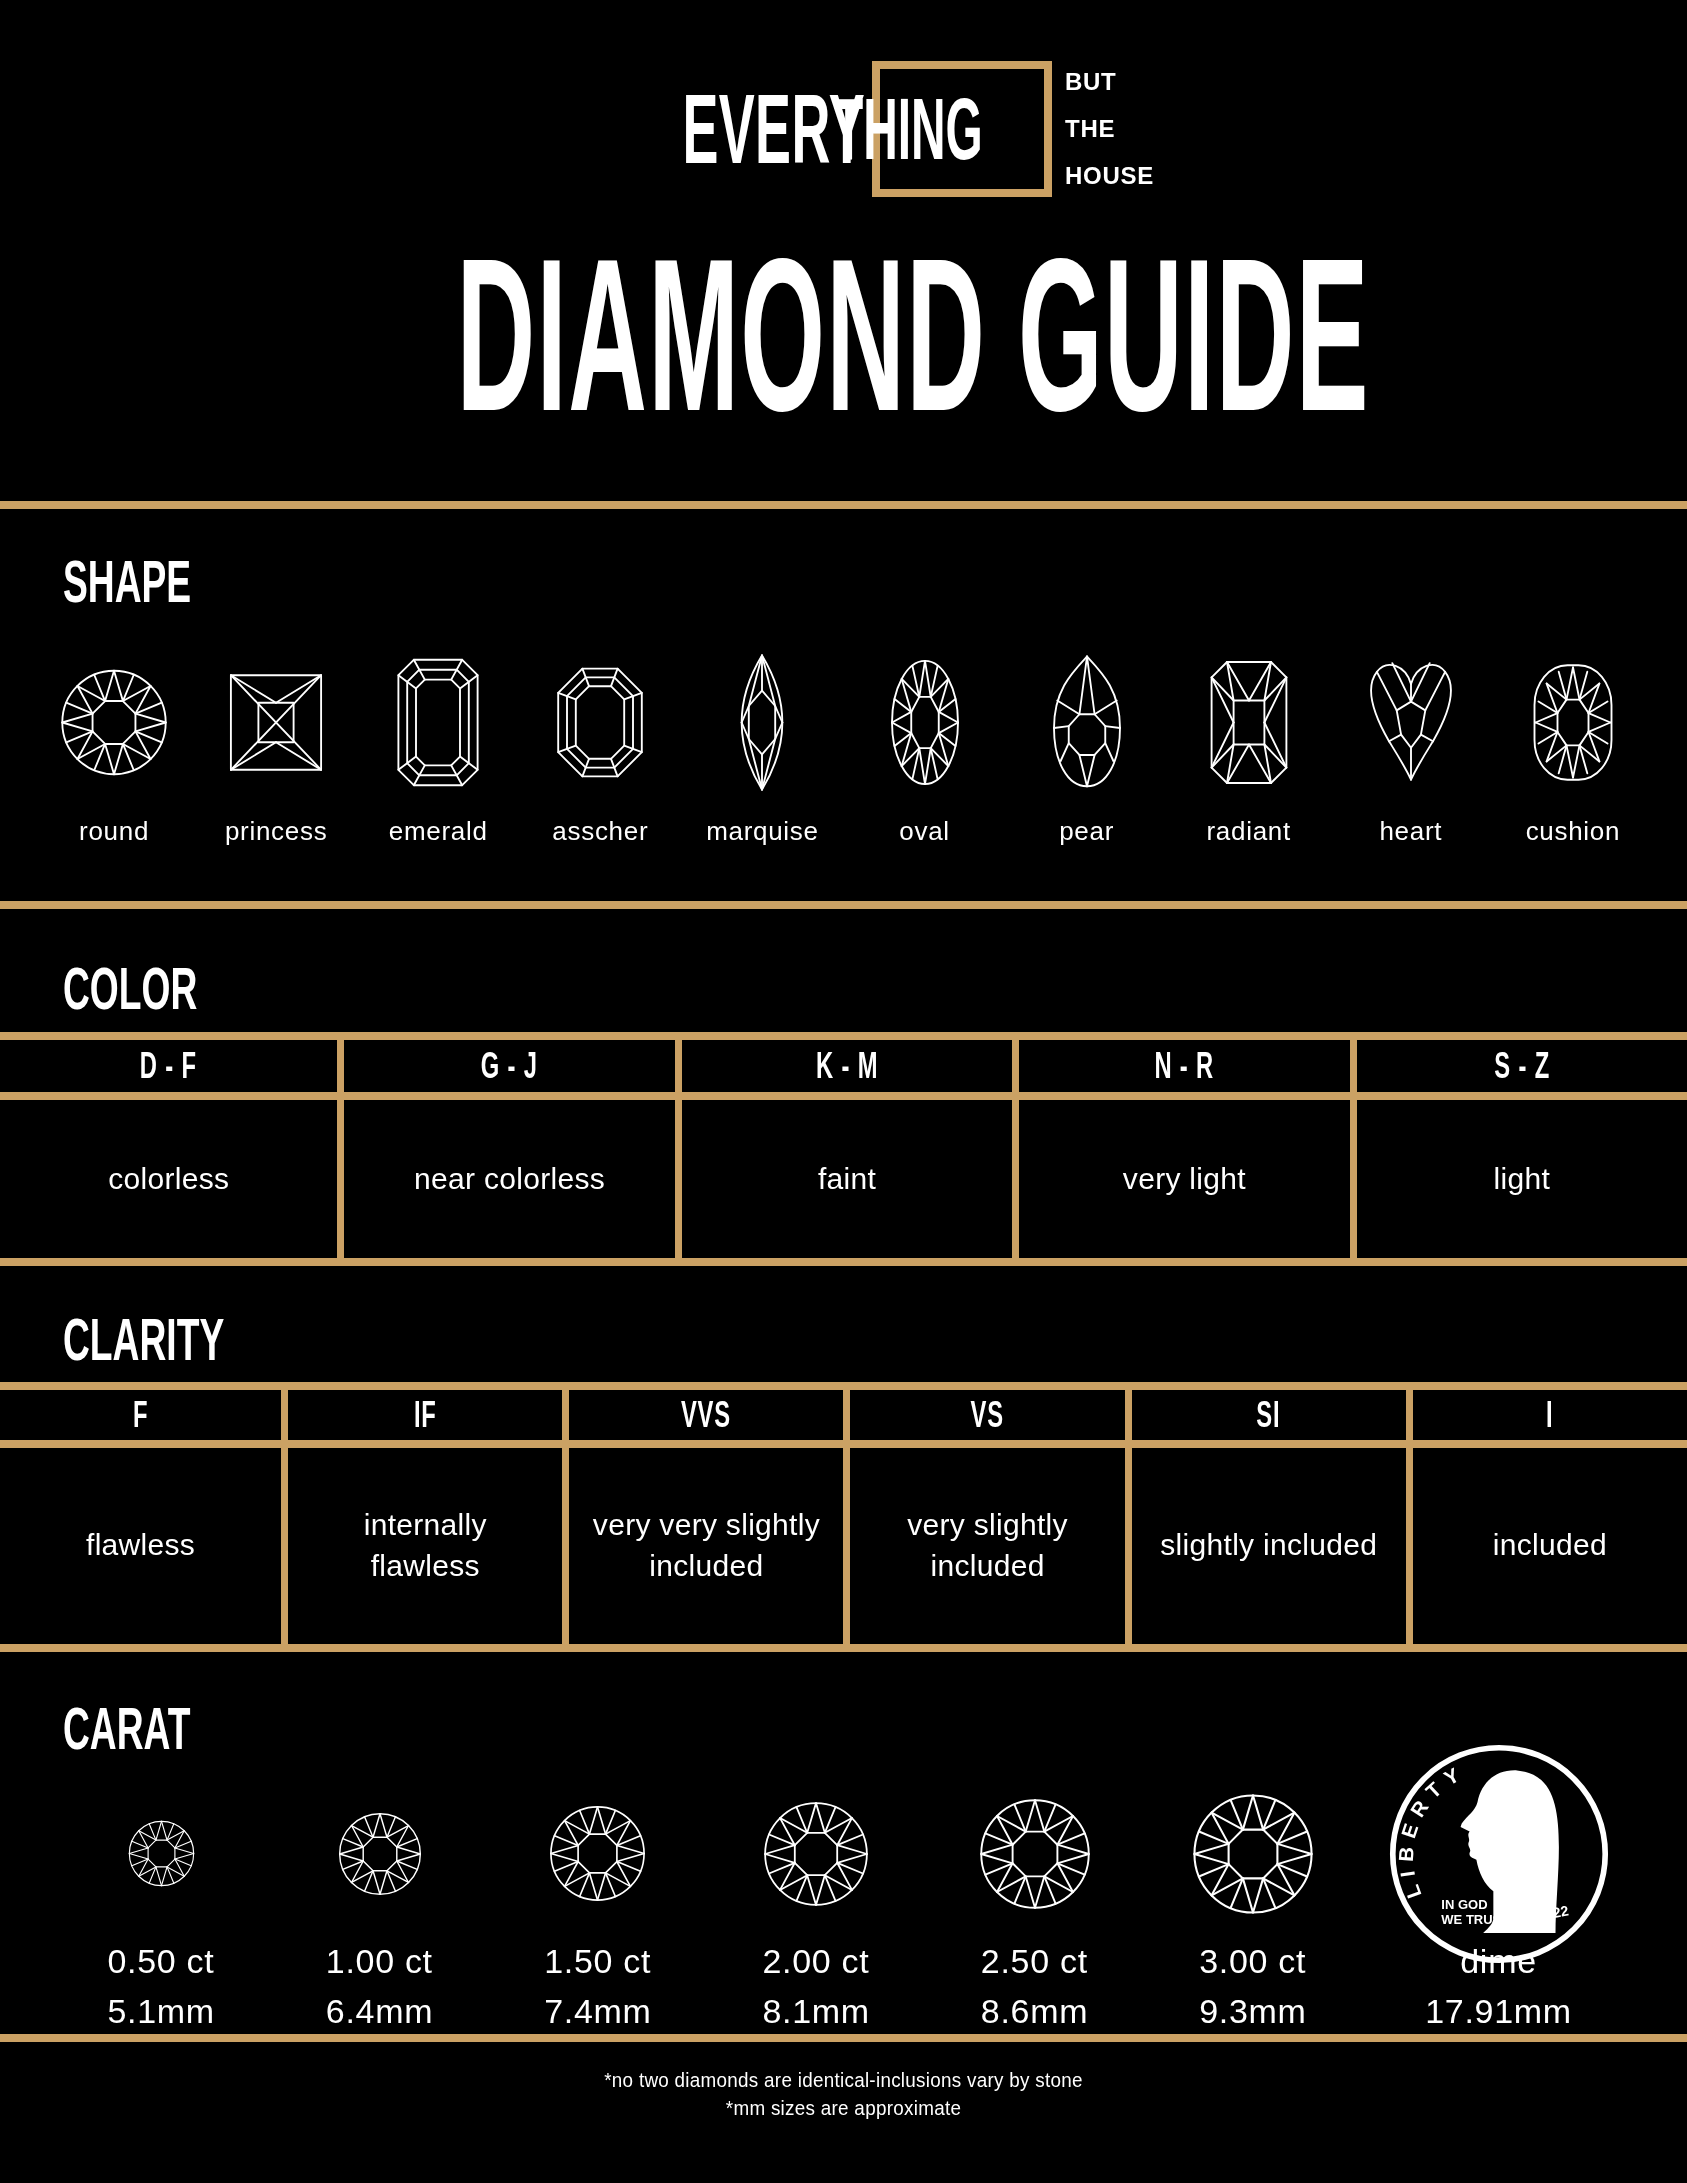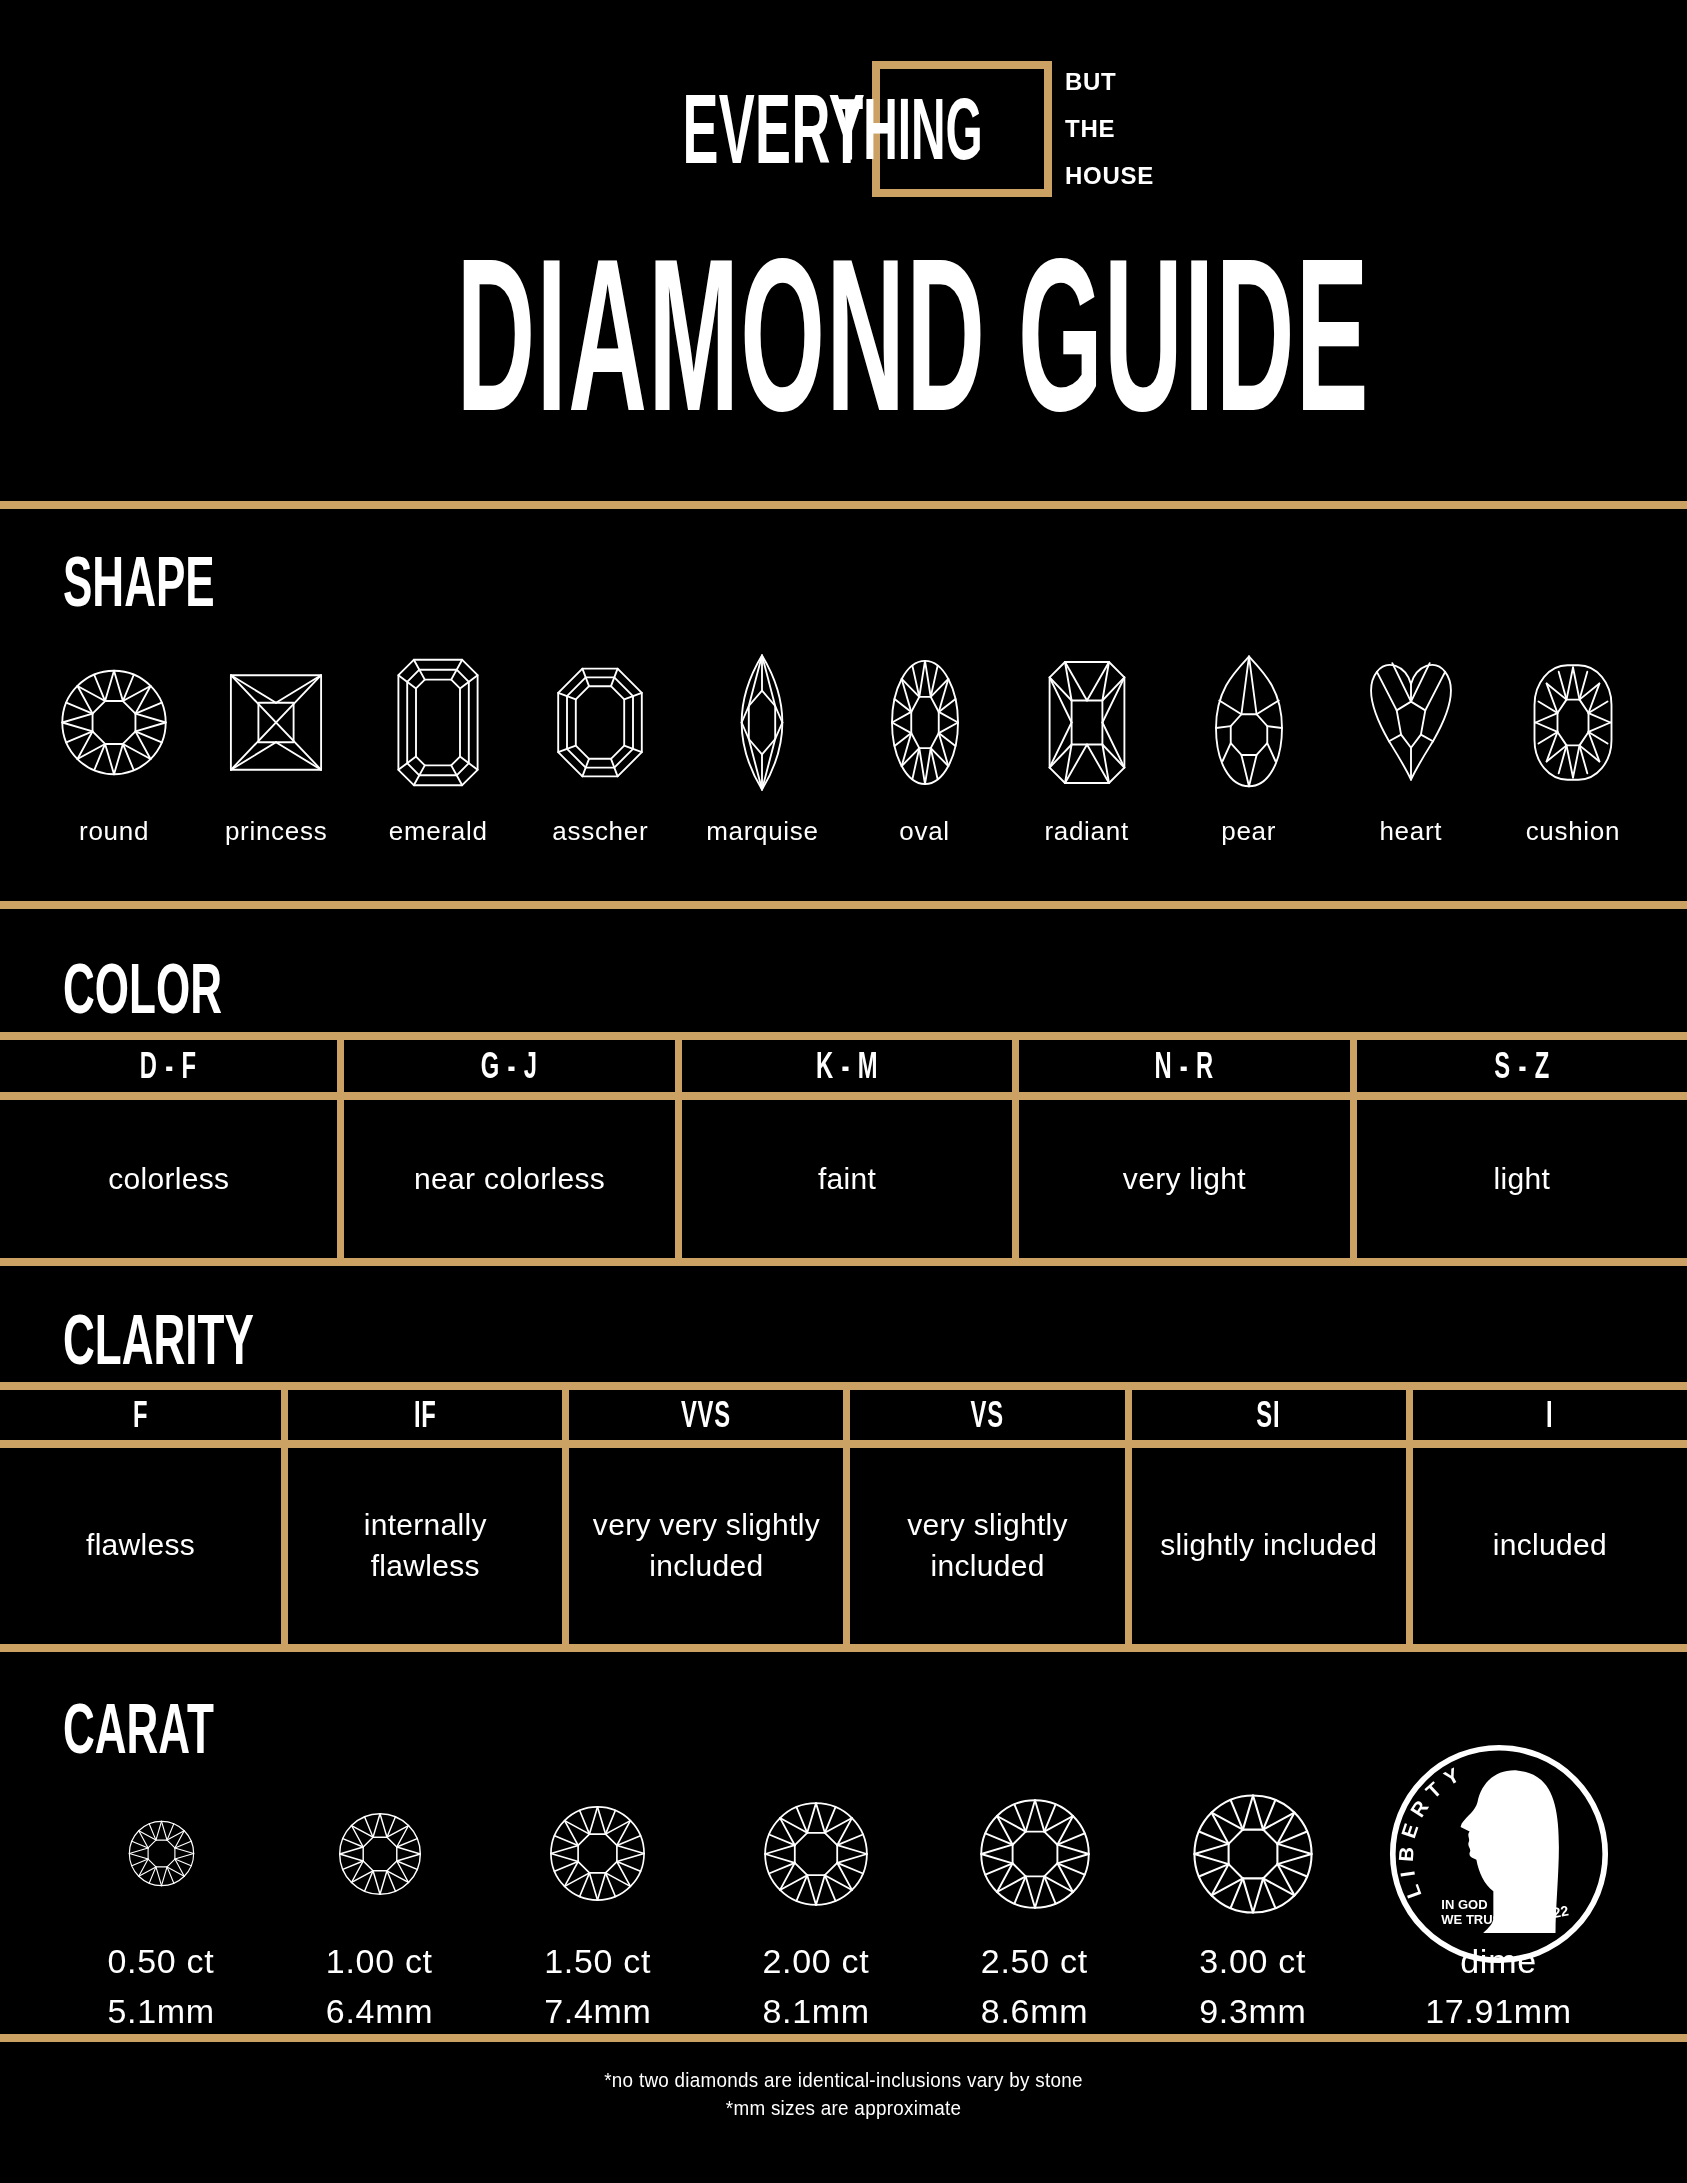--- a/index.html
+++ b/index.html
@@ -27,21 +27,21 @@
   .logo-tagline span{font-size:24px; font-weight:600; letter-spacing:0.7px; line-height:26px;}
 
   .title-wrap{text-align:center; margin-top:57px; height:162px;}
   .title-wrap .cond-title{
     display:inline-block; font-size:218px; line-height:162px; font-weight:700;
     transform:scaleX(.5); transform-origin:center center; white-space:nowrap; letter-spacing:2.6px;
   }
   .rule-1{margin-top:85px;}
 
   
-  .sec-h{font-size:71px; line-height:71px; font-weight:700; margin-left:63px;}
+  .sec-h{font-size:60px; line-height:71px; font-weight:700; margin-left:63px;}
 
   
   .sec-shape .sec-h{margin-top:37px;}
   .shape-row{display:flex; justify-content:space-between; padding:0 33px; margin-top:34px;}
   .shape-item{flex:1; display:flex; flex-direction:column; align-items:center;}
   .gem{display:block;}
   .shape-gem{width:110px; height:143px;}
   .shape-label{margin-top:17px; font-size:26px; line-height:41px; letter-spacing:0.7px; text-align:center;}
   .rule-2{margin-top:49px;}
 
@@ -243,20 +243,39 @@
                 <line x1="62.5" y1="55.4" x2="71.2" y2="25.4"></line>
                 <line x1="62.5" y1="55.4" x2="80" y2="65"></line>
                 <line x1="62.5" y1="55.4" x2="77.7" y2="43.6"></line>
               </g>
             </svg></span>
         <div class="shape-label">oval</div>
       </div>
       <div class="shape-item">
         <span class="gem shape-gem"><svg viewBox="0 0 100 130" width="100%" height="100%" preserveAspectRatio="xMidYMid meet">
               <g fill="none" stroke="#fff" stroke-width="1.7" stroke-linejoin="round" stroke-linecap="round">
+                <path d="M50,5 C64,20 80,36 80,70 C80,100 68,123 50,123 C32,123 20,100 20,70 C20,36 36,20 50,5 Z"></path>
+                <polygon points="66.6,83.7 56.9,94.5 43.1,94.5 33.4,83.7 33.4,68.3 43.1,57.5 56.9,57.5 66.6,68.3"></polygon>
+                <line x1="50" y1="5" x2="43.1" y2="57.5"></line>
+                <line x1="50" y1="5" x2="56.9" y2="57.5"></line>
+                <line x1="23" y1="45" x2="43.1" y2="57.5"></line>
+                <line x1="77" y1="45" x2="56.9" y2="57.5"></line>
+                <line x1="20" y1="70" x2="33.4" y2="68.3"></line>
+                <line x1="80" y1="70" x2="66.6" y2="68.3"></line>
+                <line x1="26" y1="100" x2="33.4" y2="83.7"></line>
+                <line x1="74" y1="100" x2="66.6" y2="83.7"></line>
+                <line x1="50" y1="123" x2="43.1" y2="94.5"></line>
+                <line x1="50" y1="123" x2="56.9" y2="94.5"></line>
+              </g>
+            </svg></span>
+        <div class="shape-label">pear</div>
+      </div>
+      <div class="shape-item">
+        <span class="gem shape-gem"><svg viewBox="0 0 100 130" width="100%" height="100%" preserveAspectRatio="xMidYMid meet">
+              <g fill="none" stroke="#fff" stroke-width="1.7" stroke-linejoin="round" stroke-linecap="round">
                 <polygon points="30,10 70,10 84,24 84,106 70,120 30,120 16,106 16,24"></polygon>
                 <polygon points="36,45 64,45 64,85 36,85"></polygon>
                 <line x1="16" y1="24" x2="36" y2="45"></line>
                 <line x1="30" y1="10" x2="36" y2="45"></line>
                 <line x1="70" y1="10" x2="64" y2="45"></line>
                 <line x1="84" y1="24" x2="64" y2="45"></line>
                 <line x1="84" y1="106" x2="64" y2="85"></line>
                 <line x1="70" y1="120" x2="64" y2="85"></line>
                 <line x1="30" y1="120" x2="36" y2="85"></line>
                 <line x1="16" y1="106" x2="36" y2="85"></line>
@@ -264,39 +283,20 @@
                 <line x1="70" y1="10" x2="50" y2="45"></line>
                 <line x1="30" y1="120" x2="50" y2="85"></line>
                 <line x1="70" y1="120" x2="50" y2="85"></line>
                 <line x1="16" y1="24" x2="36" y2="65"></line>
                 <line x1="16" y1="106" x2="36" y2="65"></line>
                 <line x1="84" y1="24" x2="64" y2="65"></line>
                 <line x1="84" y1="106" x2="64" y2="65"></line>
               </g>
             </svg></span>
         <div class="shape-label">radiant</div>
-      </div>
-      <div class="shape-item">
-        <span class="gem shape-gem"><svg viewBox="0 0 100 130" width="100%" height="100%" preserveAspectRatio="xMidYMid meet">
-              <g fill="none" stroke="#fff" stroke-width="1.7" stroke-linejoin="round" stroke-linecap="round">
-                <path d="M50,5 C64,20 80,36 80,70 C80,100 68,123 50,123 C32,123 20,100 20,70 C20,36 36,20 50,5 Z"></path>
-                <polygon points="66.6,83.7 56.9,94.5 43.1,94.5 33.4,83.7 33.4,68.3 43.1,57.5 56.9,57.5 66.6,68.3"></polygon>
-                <line x1="50" y1="5" x2="43.1" y2="57.5"></line>
-                <line x1="50" y1="5" x2="56.9" y2="57.5"></line>
-                <line x1="23" y1="45" x2="43.1" y2="57.5"></line>
-                <line x1="77" y1="45" x2="56.9" y2="57.5"></line>
-                <line x1="20" y1="70" x2="33.4" y2="68.3"></line>
-                <line x1="80" y1="70" x2="66.6" y2="68.3"></line>
-                <line x1="26" y1="100" x2="33.4" y2="83.7"></line>
-                <line x1="74" y1="100" x2="66.6" y2="83.7"></line>
-                <line x1="50" y1="123" x2="43.1" y2="94.5"></line>
-                <line x1="50" y1="123" x2="56.9" y2="94.5"></line>
-              </g>
-            </svg></span>
-        <div class="shape-label">pear</div>
       </div>
       <div class="shape-item">
         <span class="gem shape-gem"><svg viewBox="0 0 100 130" width="100%" height="100%" preserveAspectRatio="xMidYMid meet">
               <g fill="none" stroke="#fff" stroke-width="1.7" stroke-linejoin="round" stroke-linecap="round">
                 <path d="M50,30 C45,13 28,7 19,19 C8,33 15,56 30,82 C38,95 45,106 50,117 C55,106 62,95 70,82 C85,56 92,33 81,19 C72,7 55,13 50,30 Z"></path>
                 <polygon points="50,46 63,54 59,76 50,88 41,76 37,54"></polygon>
                 <line x1="50" y1="30" x2="50" y2="46"></line>
                 <line x1="19" y1="19" x2="37" y2="54"></line>
                 <line x1="81" y1="19" x2="63" y2="54"></line>
                 <line x1="30" y1="82" x2="41" y2="76"></line>

